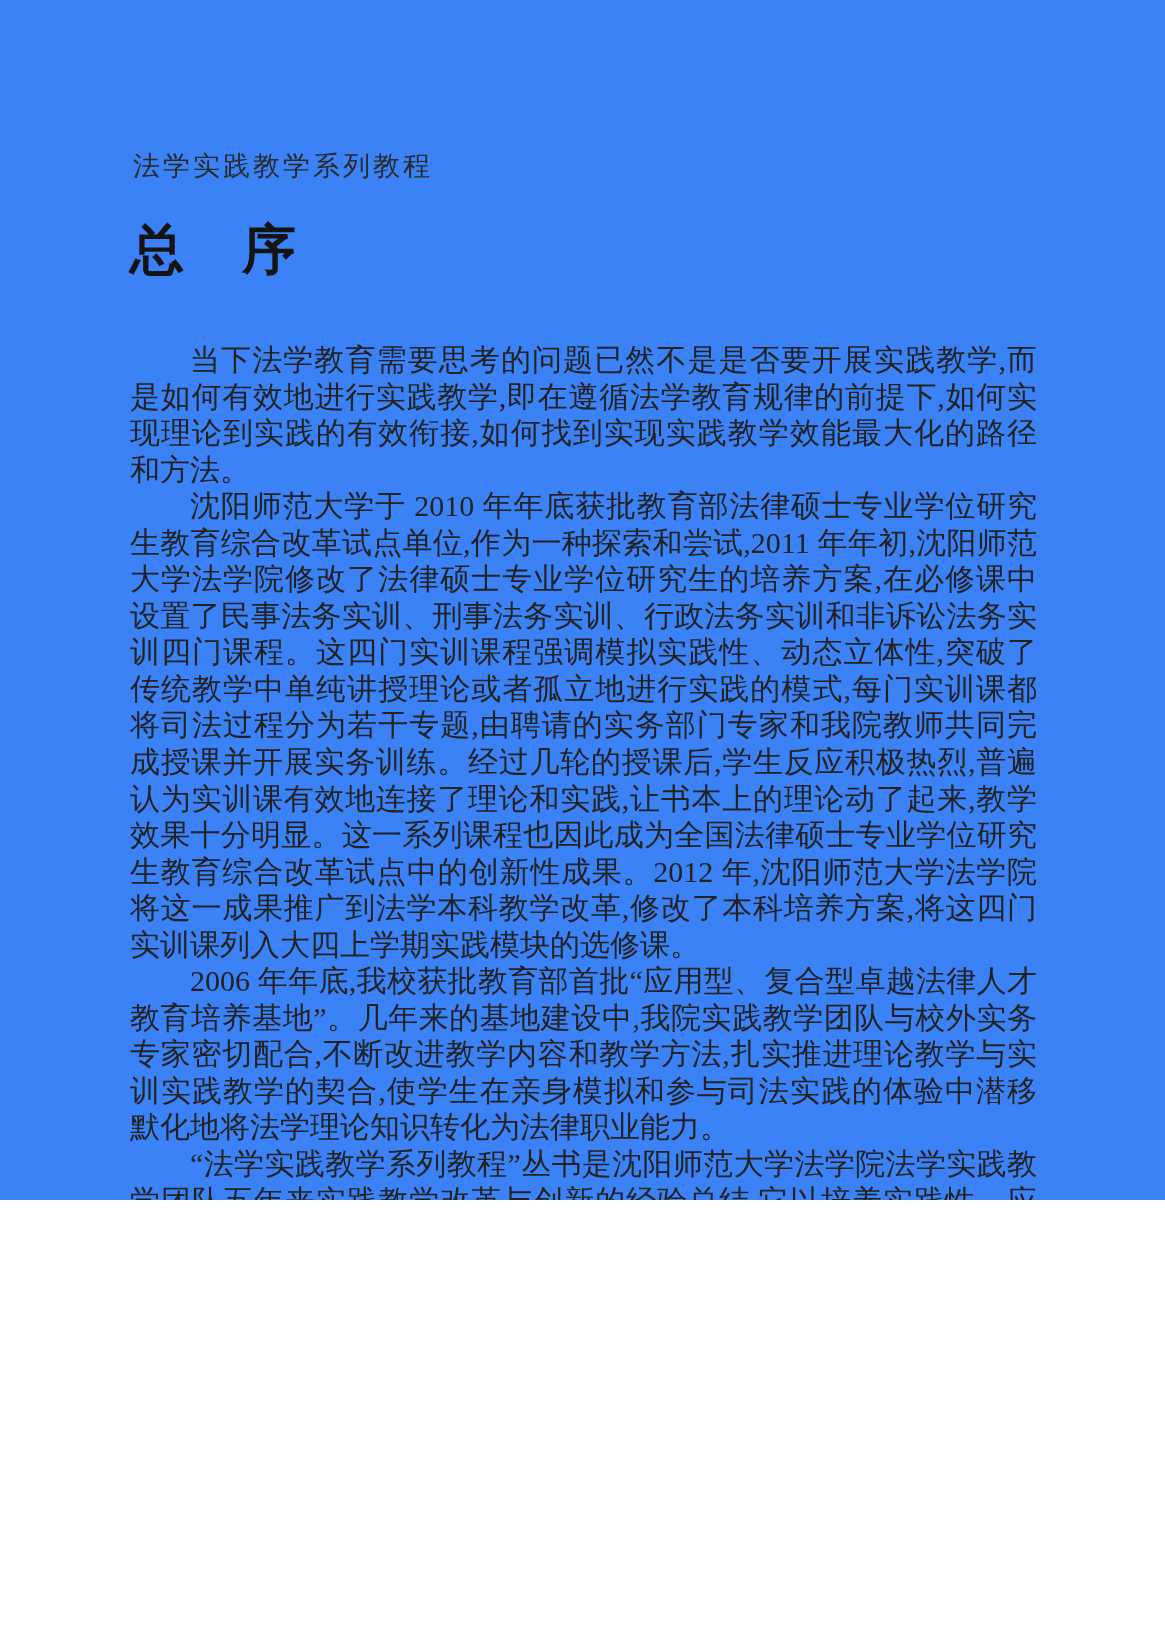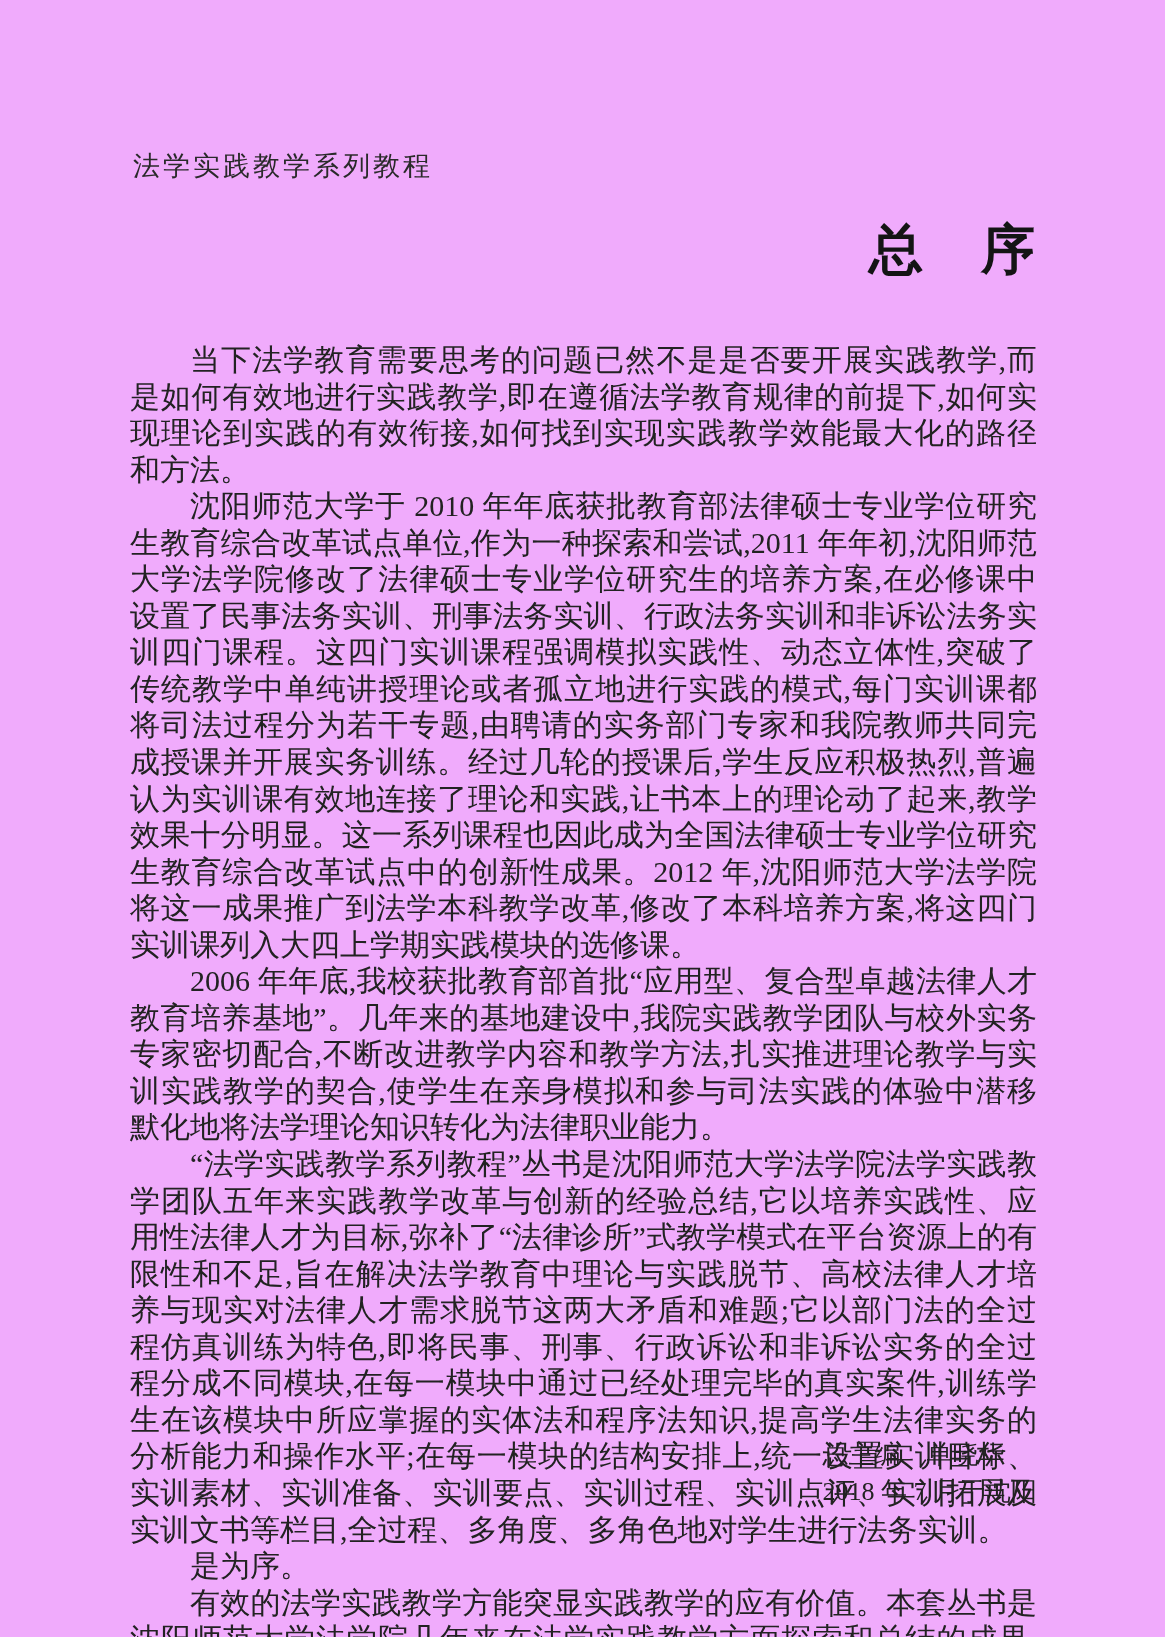--- a/index.html
+++ b/index.html
@@ -3,42 +3,42 @@
 <meta charset="utf-8">
 <style>
   html, body {
     margin: 0;
     padding: 0;
     background: #ffffff;
   }
   .page {
     position: relative;
     width: 1165px;
-    height: 1637px;
-    background: #f0abfc;
+    height: 1200px;
+    background: #3b82f6;
     font-family: "Liberation Serif", "DejaVu Serif", serif;
     color: #1e1e1e;
     overflow: hidden;
   }
   .series-label {
     position: absolute;
     left: 133px;
     top: 148px;
     font-size: 27px;
     letter-spacing: 3px;
     color: #2a2a2a;
     white-space: nowrap;
   }
   .doc-title {
     position: absolute;
     left: 130px;
     top: 214px;
     width: 907px;
     margin: 0;
-    text-align: right;
+    text-align: left;
     font-family: "Liberation Sans", "DejaVu Sans", sans-serif;
     font-weight: 700;
     font-size: 54px;
     letter-spacing: 2px;
     color: #141414;
     white-space: nowrap;
   }
   .body-text {
     position: absolute;
     left: 130px;

